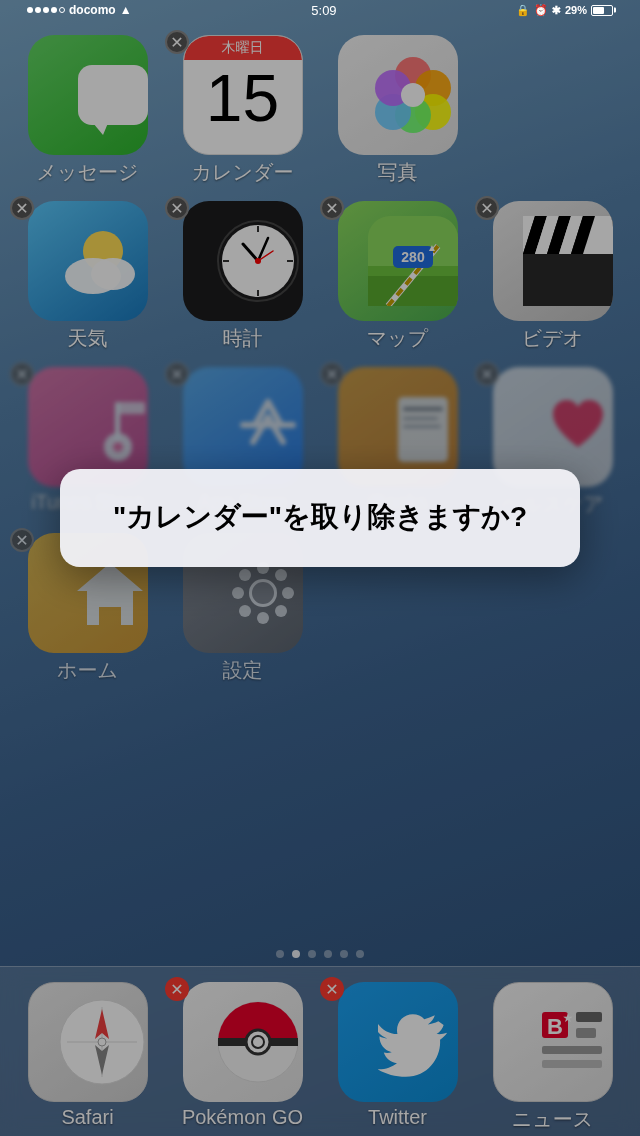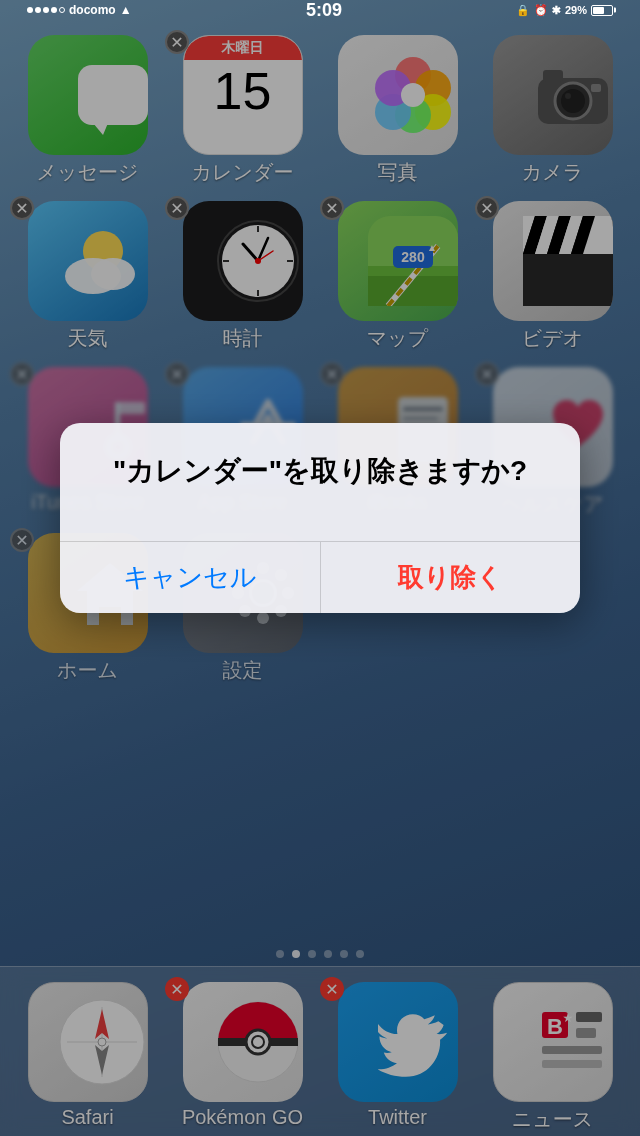--- a/index.html
+++ b/index.html
@@ -31,21 +31,21 @@
       align-items: center;
       justify-content: space-between;
       padding: 0 27px;
       z-index: 100;
       color: #fff;
       font-size: 12px;
       font-weight: 600;
     }
 
     .status-left { display: flex; align-items: center; gap: 4px; }
-    .status-center { font-size: 18px; font-weight: 700; }
+    .status-center { font-size: 13px; font-weight: 400; }
     .status-right { display: flex; align-items: center; gap: 4px; font-size: 11px; }
 
     .signal-dots { display: flex; gap: 2px; align-items: center; }
     .dot { width: 6px; height: 6px; border-radius: 50%; background: #fff; }
     .dot.empty { background: transparent; border: 1px solid #fff; }
     .battery-icon {
       width: 22px; height: 11px; border: 1.5px solid #fff; border-radius: 2px; position: relative; display: inline-block;
     }
     .battery-icon::after {
       content: '';
@@ -133,24 +133,24 @@
     }
 
     .calendar-header {
       width: 100%;
       background: #fc3d39;
       border-radius: 26px 26px 0 0;
       padding: 3px 0;
       text-align: center;
       color: #fff;
       font-size: 14px;
-      font-weight: 700;
+      font-weight: 400;
     }
     .calendar-day {
-      font-size: 52px;
+      font-size: 66px;
       font-weight: 200;
       color: #000;
       text-align: center;
       line-height: 1;
       margin-top: 5px;
     }
 
     
     .icon-weather { background: linear-gradient(145deg, #5bc8fa, #1a7abf); }
     
@@ -344,33 +344,20 @@
           <circle cx="65" cy="62" r="18" fill="#ffff00" opacity="0.9"></circle>
           <circle cx="45" cy="65" r="18" fill="#6bff6b" opacity="0.9"></circle>
           <circle cx="25" cy="62" r="18" fill="#6bccff" opacity="0.9"></circle>
           <circle cx="25" cy="38" r="18" fill="#bf6bff" opacity="0.9"></circle>
           <circle cx="45" cy="45" r="12" fill="white" opacity="1"></circle>
         </svg>
       </div>
       <span class="app-label">写真</span>
     </div>
 
-    <div class="app-item">
-      <div class="app-icon icon-camera">
-        <svg width="80" height="70" viewBox="0 0 80 70">
-          <rect x="5" y="18" width="70" height="46" rx="10" fill="#555"></rect>
-          <rect x="10" y="10" width="20" height="12" rx="3" fill="#555"></rect>
-          <circle cx="40" cy="41" r="18" fill="#333" stroke="#888" stroke-width="3"></circle>
-          <circle cx="40" cy="41" r="12" fill="#222"></circle>
-          <circle cx="35" cy="36" r="3" fill="#444" opacity="0.6"></circle>
-          <rect x="58" y="24" width="10" height="8" rx="2" fill="#888"></rect>
-        </svg>
-      </div>
-      <span class="app-label">カメラ</span>
-    </div>
   </div>
 
   <div class="row-apps" style="margin-top: 5px;">
 
     <div class="app-item">
       <div class="delete-badge">✕</div>
       <div class="app-icon icon-weather">
         <svg width="90" height="90" viewBox="0 0 90 90">
           <circle cx="45" cy="35" r="20" fill="#ffdd57"></circle>
           <ellipse cx="35" cy="60" rx="28" ry="18" fill="white" opacity="0.95"></ellipse>
@@ -606,18 +593,14 @@
       </div>
     </div>
   </div>
 </div>
 
 <div class="dialog-overlay">
   <div class="dialog">
     <div class="dialog-content">
       <div class="dialog-title">"カレンダー"を取り除きますか?</div>
     </div>
-    <div class="dialog-buttons">
-      <button class="dialog-btn dialog-btn-cancel">キャンセル</button>
-      <button class="dialog-btn dialog-btn-remove">取り除く</button>
-    </div>
   </div>
 </div>
 
 </body></html>

